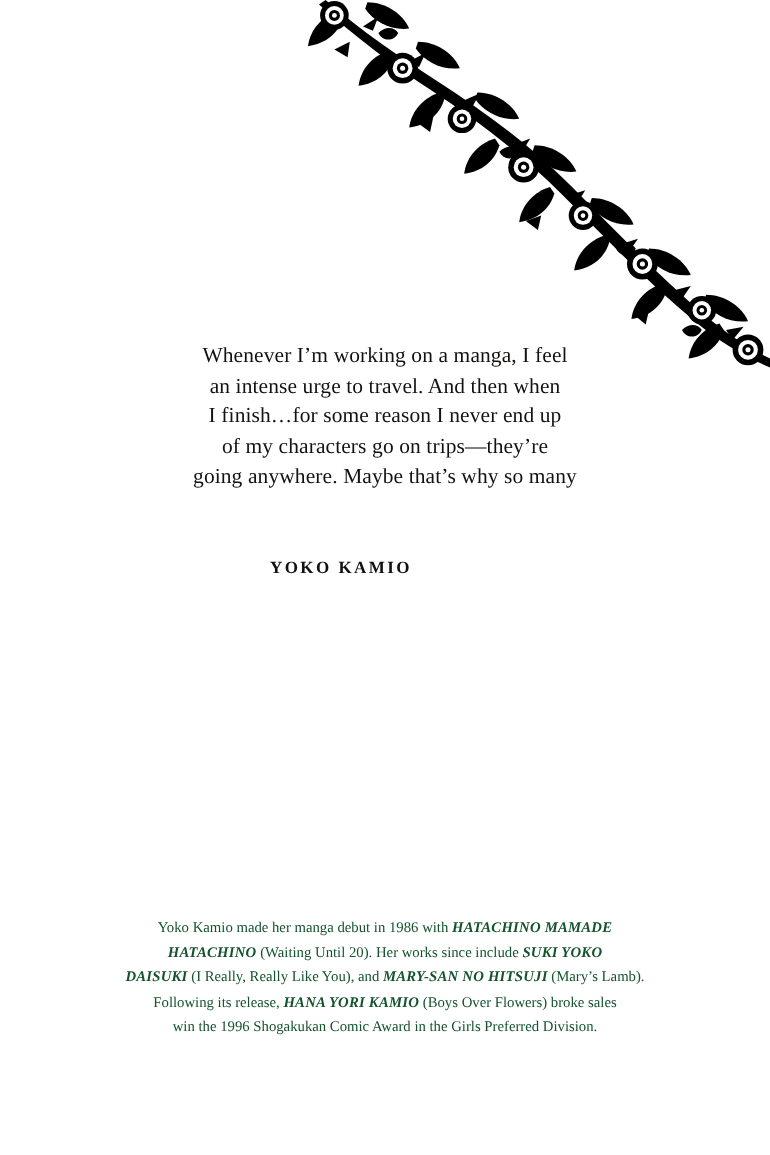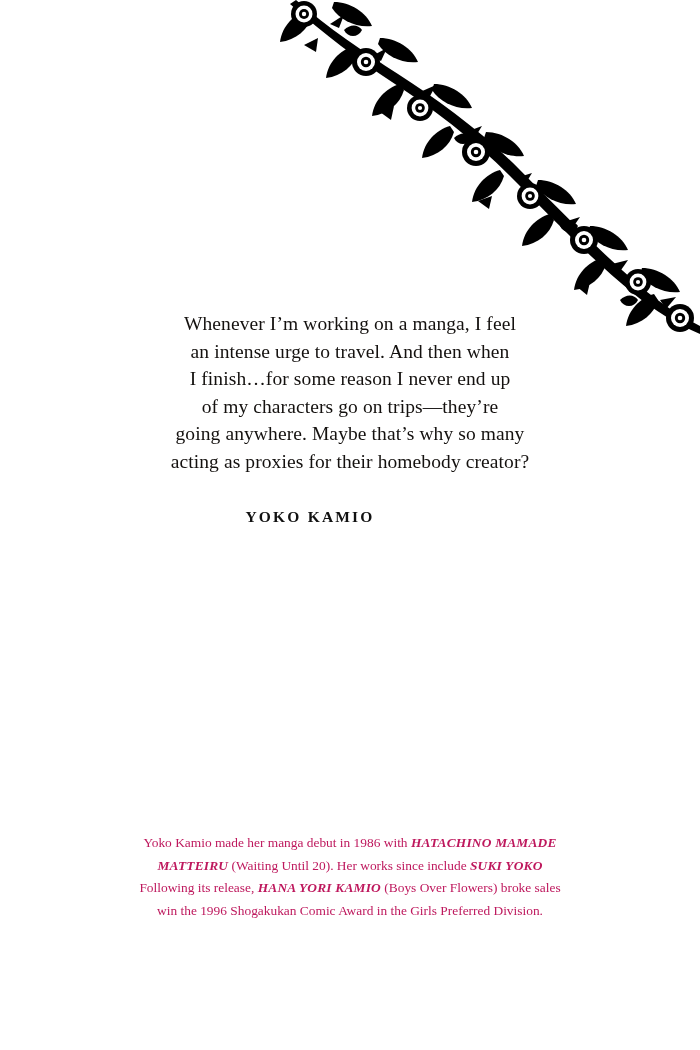--- a/index.html
+++ b/index.html
@@ -57,21 +57,21 @@
   #bio-block {
     position: absolute;
     top: 832px;
     left: 90px;
     width: 520px;
     text-align: center;
   }
   #bio-block .bio-line {
     font-size: 13.4px;
     line-height: 22.6px;
-    color: #be185d;
+    color: #14532d;
     white-space: pre-wrap;
   }
   #bio-block i {
     font-style: italic;
     font-weight: bold;
     letter-spacing: 0.2px;
   }
 </style>
 </head>
 <body>
@@ -167,23 +167,23 @@
     <path d="M352,300 c6,-6 14,-6 18,0 c-4,8 -14,8 -18,0 z"></path>
   </g>
 </svg>
 
 <div id="quote-block">
   <div class="line">Whenever I’m working on a manga, I feel</div>
   <div class="line">an intense urge to travel. And then when</div>
   <div class="line">I finish…for some reason I never end up</div>
   <div class="line">of my characters go on trips—they’re</div>
   <div class="line">going anywhere. Maybe that’s why so many</div>
-  <div class="line">acting as proxies for their homebody creator?</div>
 </div>
 
 <div id="attribution">YOKO KAMIO</div>
 
 <div id="bio-block">
     <div class="bio-line"><span>Yoko Kamio made her manga debut in 1986 with </span><i>HATACHINO MAMADE</i></div>
-    <div class="bio-line"><i>MATTEIRU</i><span> (Waiting Until 20). Her works since include </span><i>SUKI YOKO</i></div>
+    <div class="bio-line"><i>HATACHINO</i><span> (Waiting Until 20). Her works since include </span><i>SUKI YOKO</i></div>
+    <div class="bio-line"><i>DAISUKI</i><span> (I Really, Really Like You), and </span><i>MARY-SAN NO HITSUJI</i><span> (Mary’s Lamb).</span></div>
     <div class="bio-line"><span>Following its release, </span><i>HANA YORI KAMIO</i><span> (Boys Over Flowers) broke sales</span></div>
     <div class="bio-line"><span>win the 1996 Shogakukan Comic Award in the Girls Preferred Division.</span></div>
   </div>
 
 </body></html>

